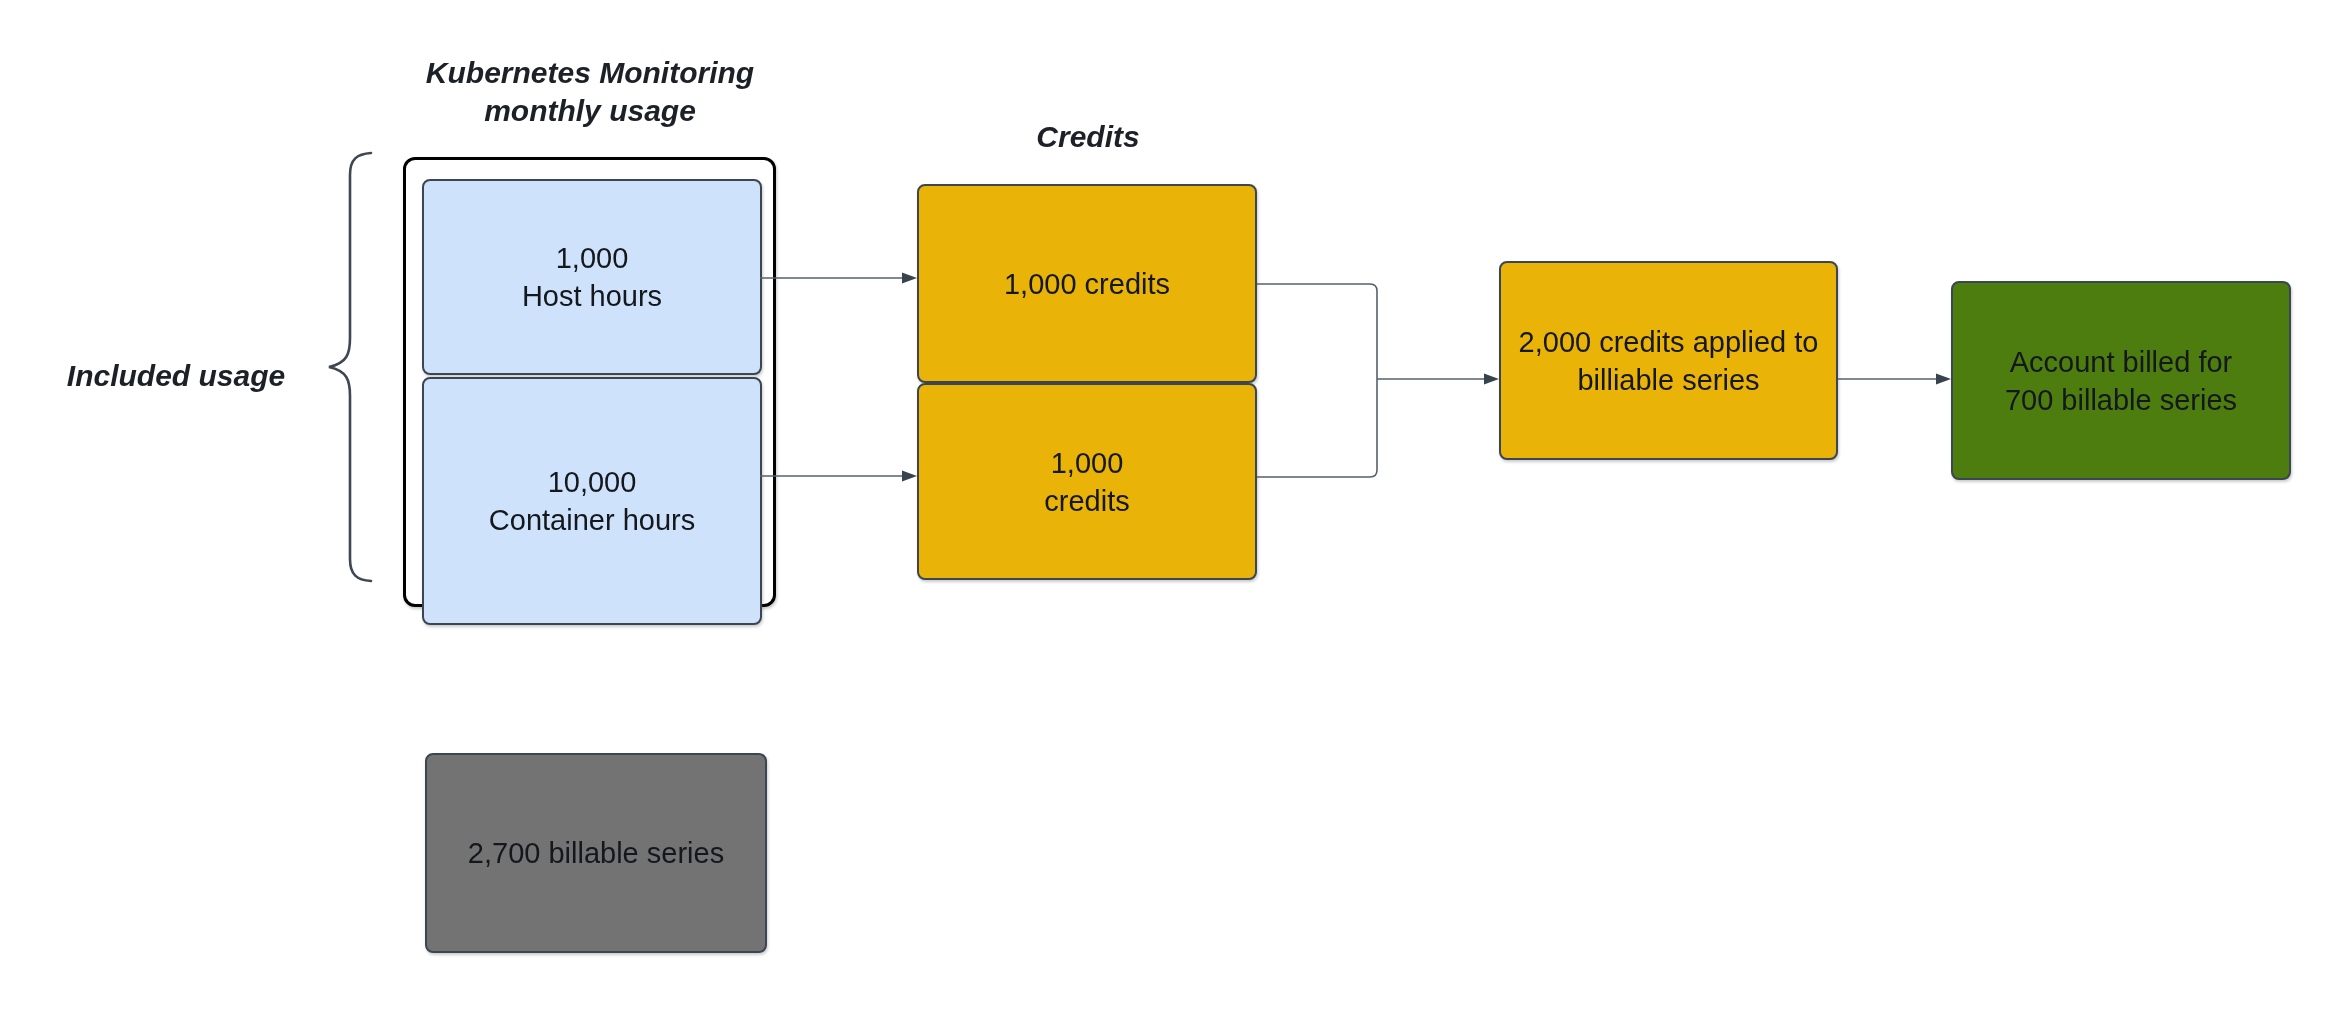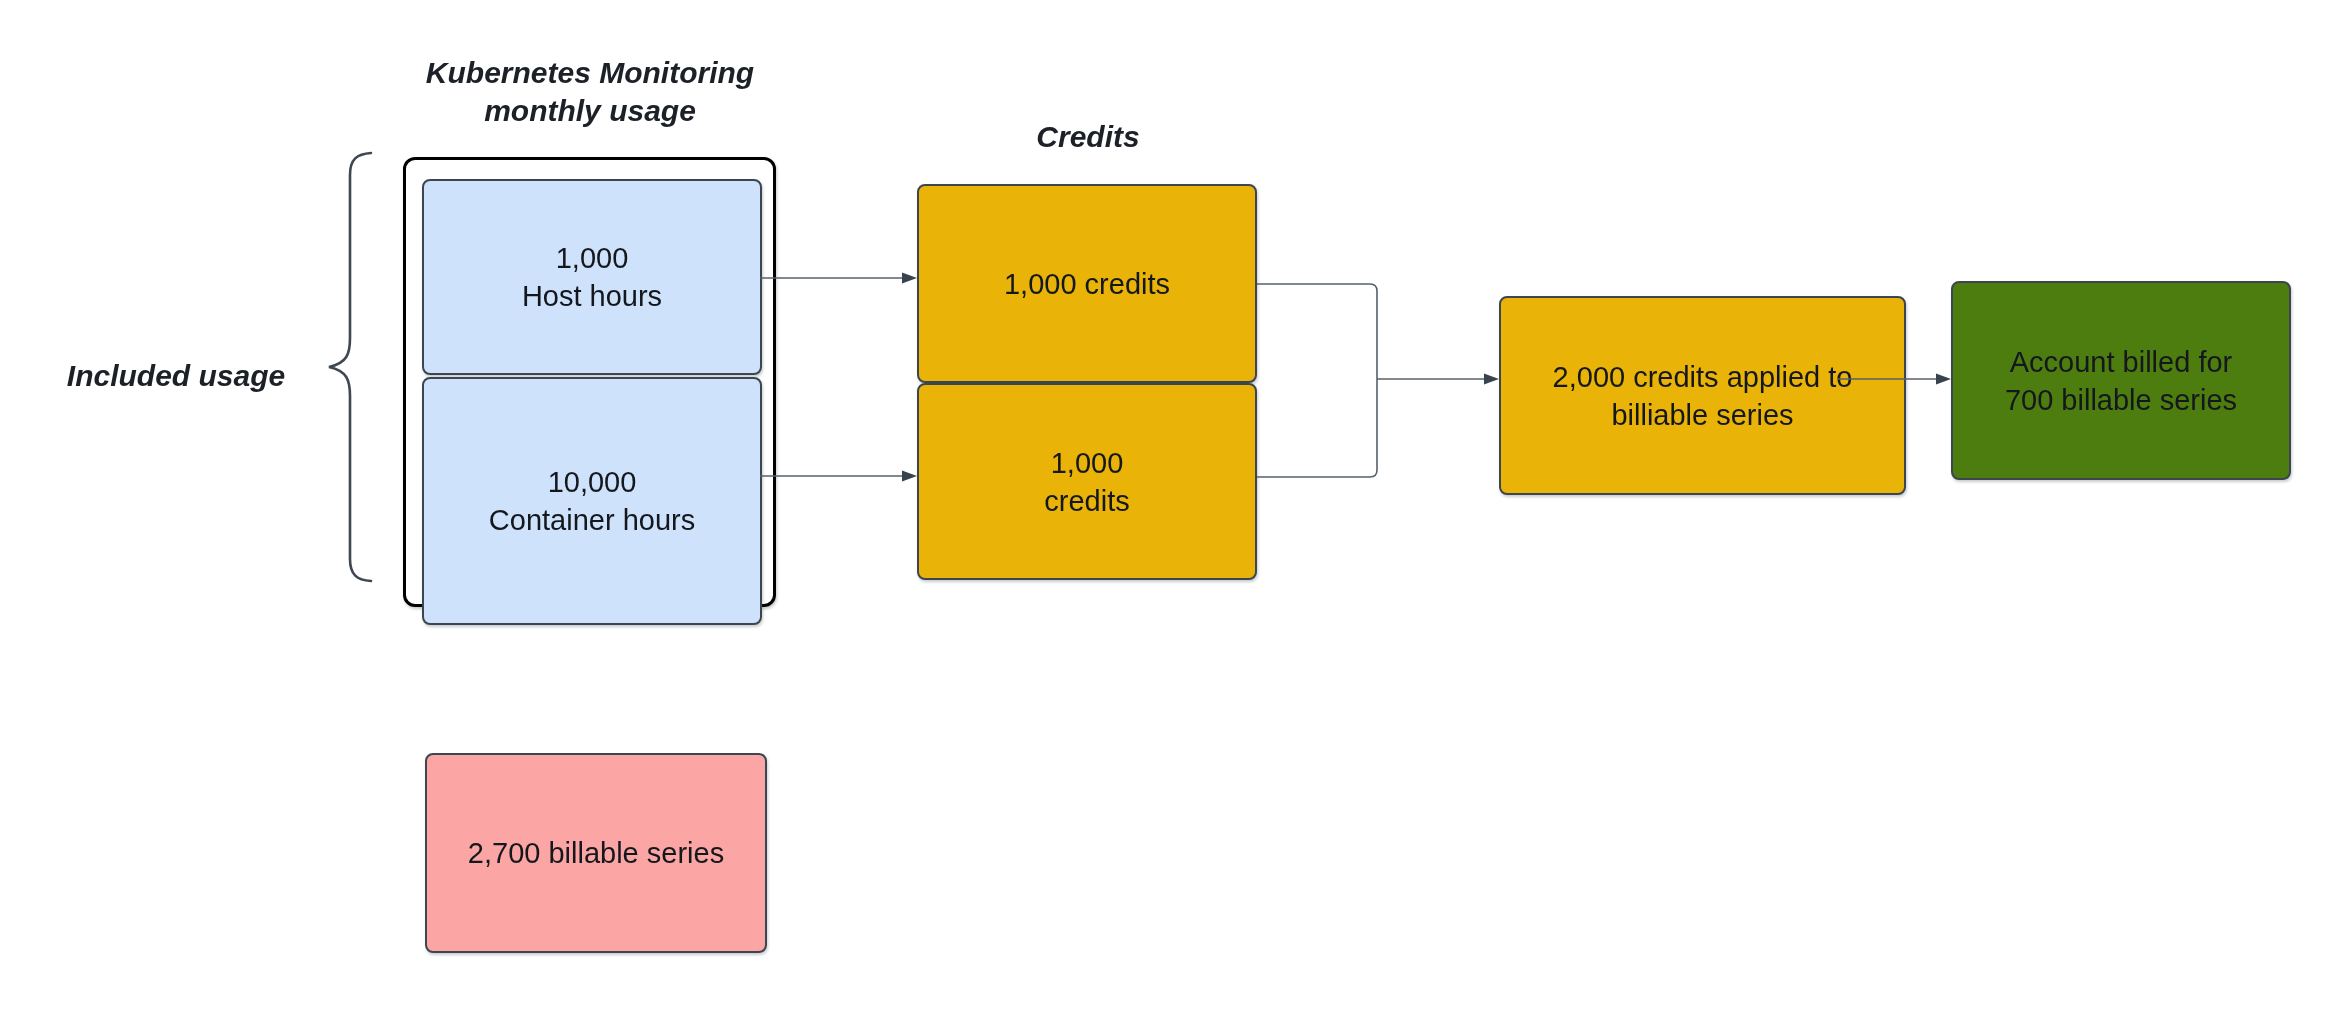--- a/index.html
+++ b/index.html
@@ -39,37 +39,37 @@
     text-align: center;
     font-size: 29px;
     line-height: 38px;
     border: 2px solid #3b4651;
     border-radius: 8px;
     box-shadow: 1px 2px 3px rgba(60, 70, 80, 0.28);
     box-sizing: border-box;
   }
   .node-blue  { background: #cfe2fc; }
   .node-green { background: #eab308; }
-  .node-teal  { background: #fca5a5; }
+  .node-teal  { background: #737373; }
   .node-tan   { background: #4d7c0f; text-align: center; }
 
   #group-container {
     position: absolute;
     left: 403px; top: 157px; width: 373px; height: 450px;
     border: 3.5px solid #000000;
     border-radius: 12px;
     background: #ffffff;
     box-shadow: 1px 2px 3px rgba(60, 70, 80, 0.3);
     box-sizing: border-box;
   }
   #host-hours-box       { left: 422px;  top: 179px; width: 340px; height: 196px; }
   #container-hours-box  { left: 422px;  top: 377px; width: 340px; height: 248px; }
   #credits-host-box     { left: 917px;  top: 184px; width: 340px; height: 199px; }
   #credits-container-box{ left: 917px;  top: 383px; width: 340px; height: 197px; }
-  #applied-box          { left: 1499px; top: 296px; width: 407px; height: 199px; }
+  #applied-box          { left: 1499px; top: 261px; width: 339px; height: 199px; }
   #billed-box           { left: 1951px; top: 281px; width: 340px; height: 199px; }
   #nonk8s-box           { left: 425px;  top: 753px; width: 342px; height: 200px; }
 
   
   #connector-layer {
     position: absolute;
     left: 0; top: 0; width: 2352px; height: 1014px;
     pointer-events: none;
   }
   .connector-line { stroke: #56606b; stroke-width: 1.6; fill: none; }

